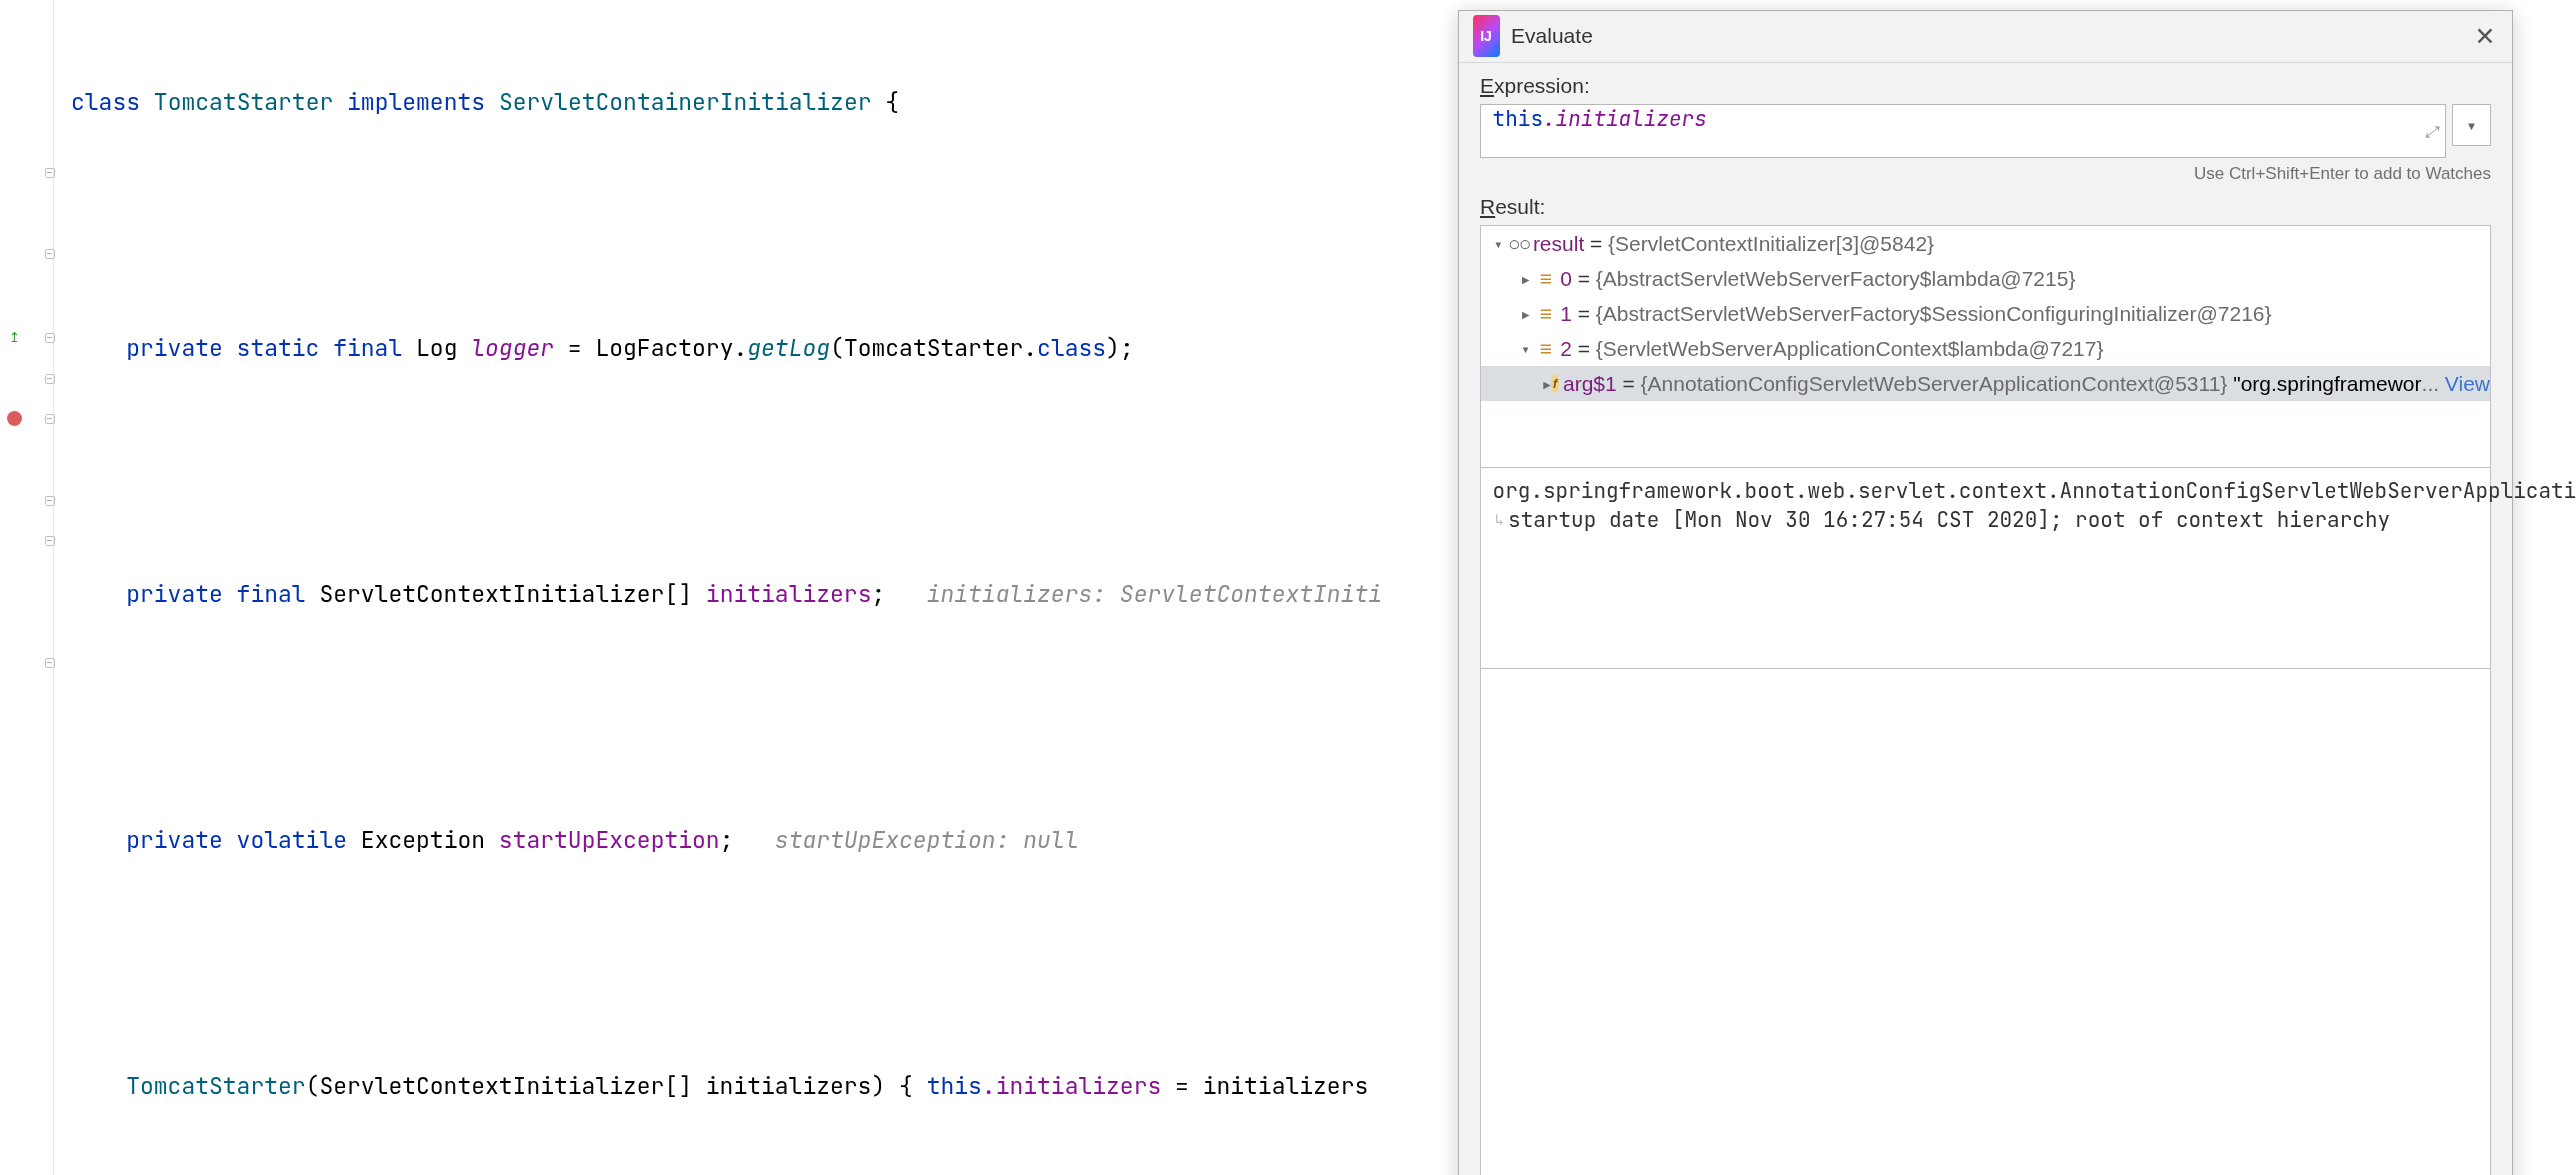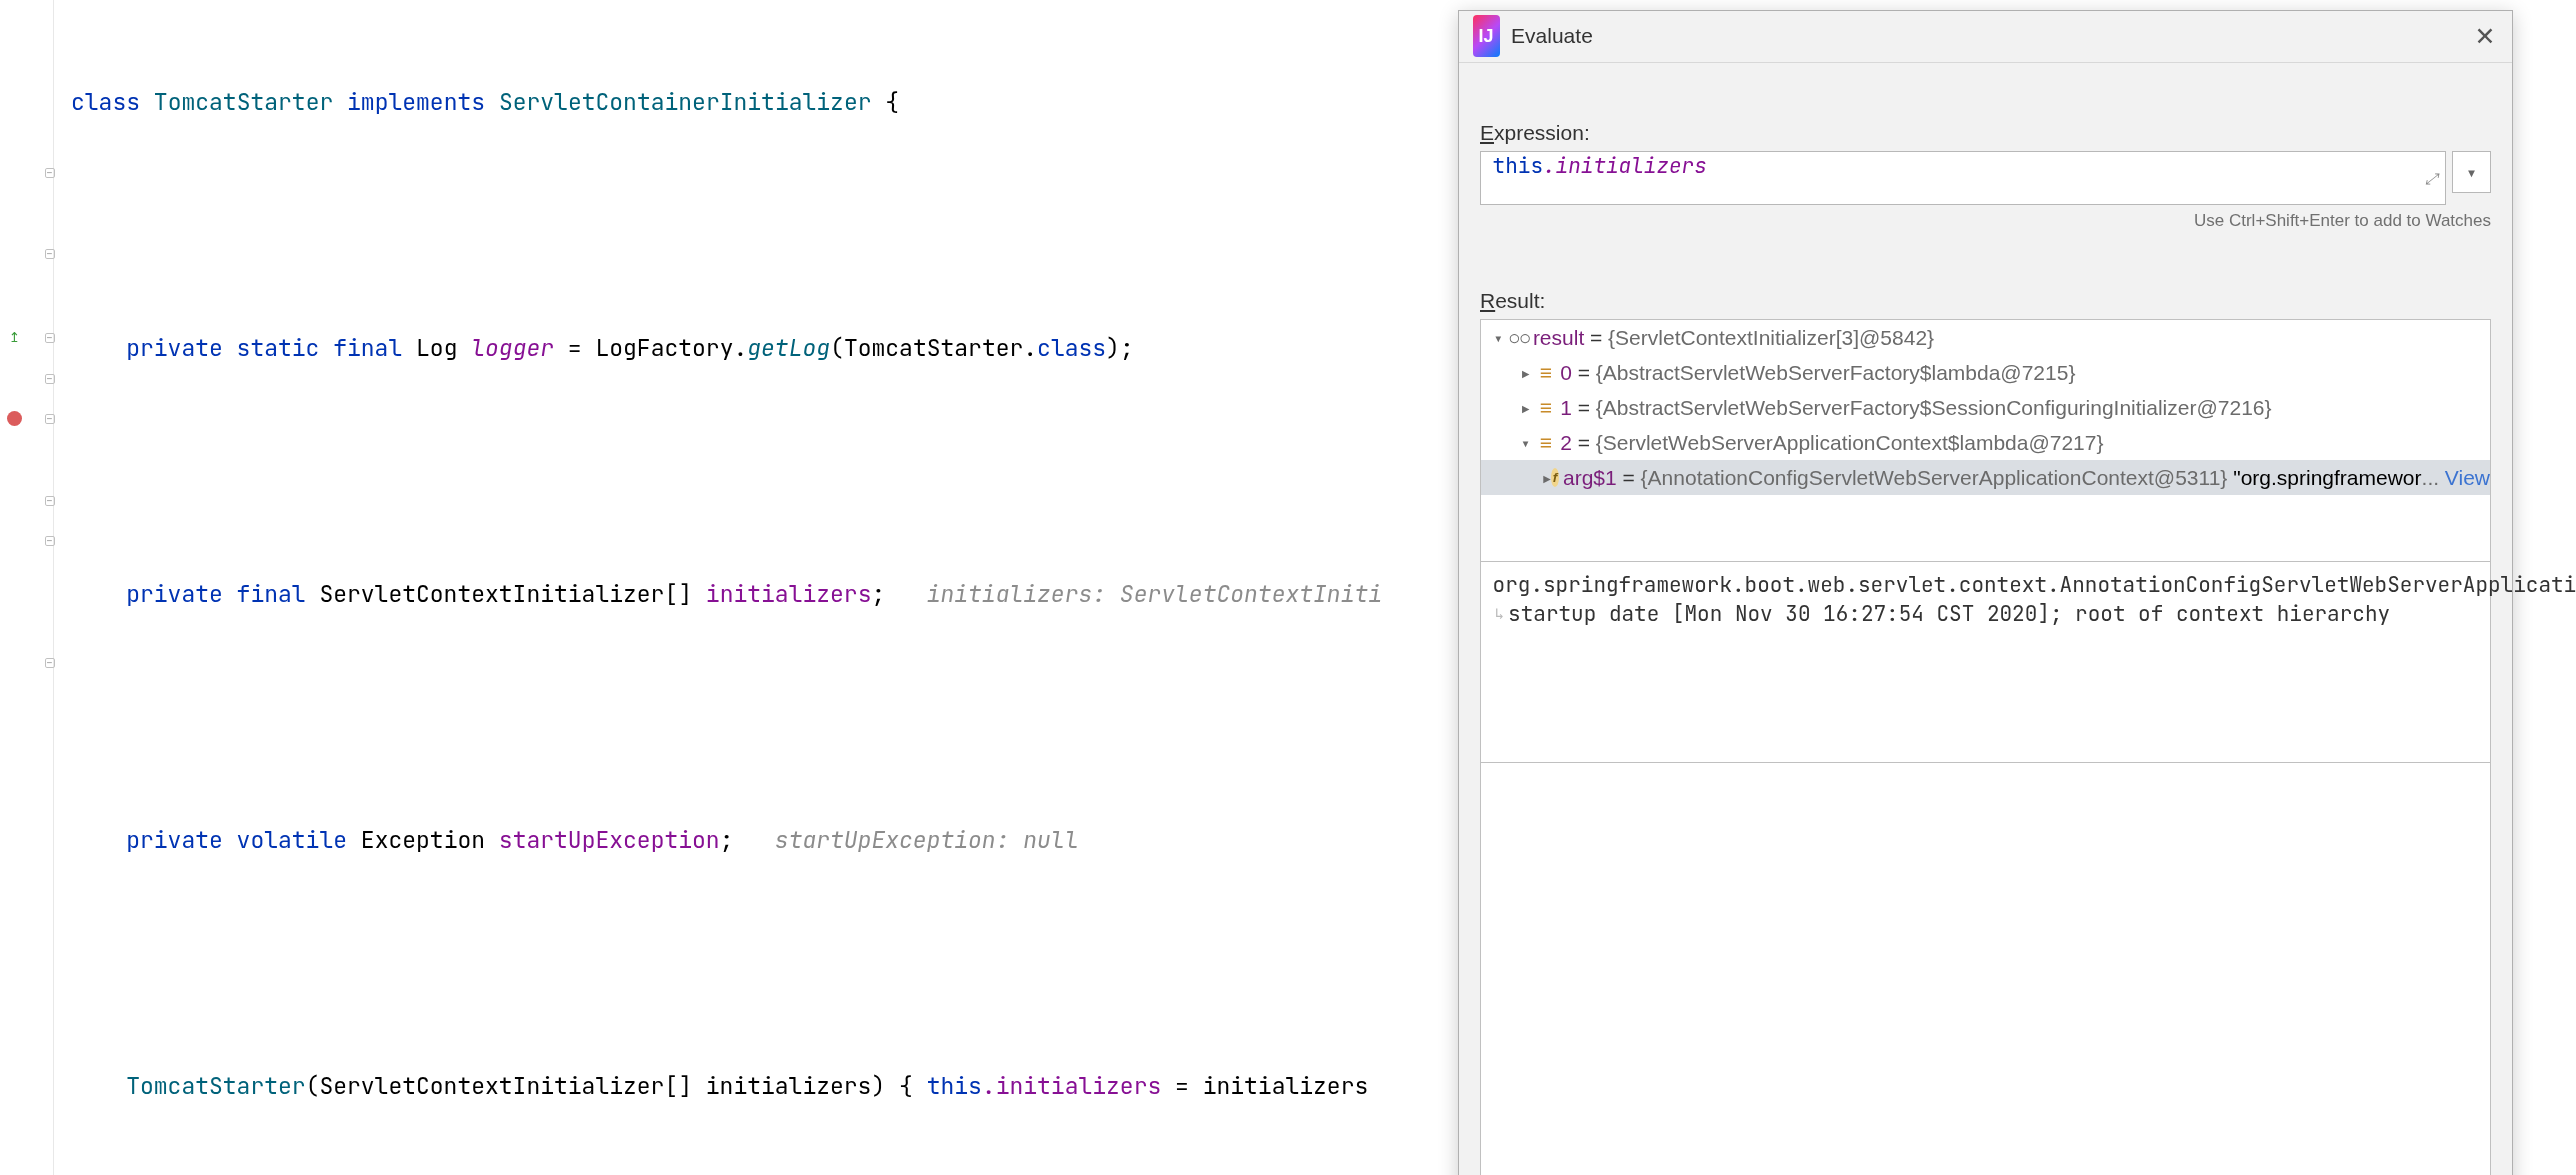--- a/index.html
+++ b/index.html
@@ -84,32 +84,32 @@
     padding: 0 13.5px;
     border-bottom: 1px solid #d8d8d8;
     font-size: 21px;
     color: #333;
   }
   .dialog-title .logo {
     width: 27px; height: 42px; margin-right: 11.6px;
     background: linear-gradient(135deg, #fe315d, #b74af7, #087cfa);
     border-radius: 3.9px;
     display:flex;align-items:center;justify-content:center;
-    color:#fff;font-weight:bold;font-size:18px;
+    color:#fff;font-weight:bold;font-size:14px;
   }
   .dialog-close {
     margin-left: auto;
     width: 27px; height: 27px;
     font-size: 25px;
     color: #555;
     display:flex;align-items:center;justify-content:center;
     cursor:pointer;
   }
   .dialog-body { padding: 11.6px 21px; flex: 1; display:flex;flex-direction:column; }
-  .label { font-size: 21px; color: #333; margin-bottom: 5.8px; margin-top: 47px; }
+  .label { font-size: 21px; color: #333; margin-bottom: 5.8px; }
   .underline { text-decoration: underline; }
   .expr-row { display:flex; gap:5.8px; margin-bottom: 5.8px; }
   .expr-input {
     flex: 1;
     height: 54px;
     border: 1px solid #b8b8b8;
     background: #fff;
     padding: 0 11.6px;
     font-family: "JetBrains Mono", Consolas, monospace;
     font-size: 21px;

